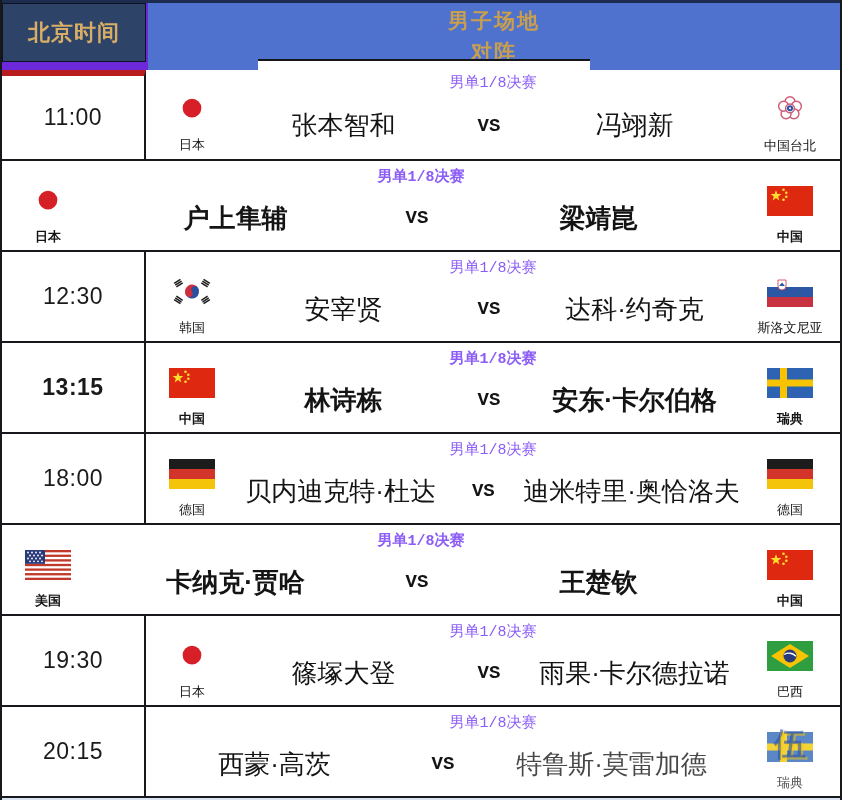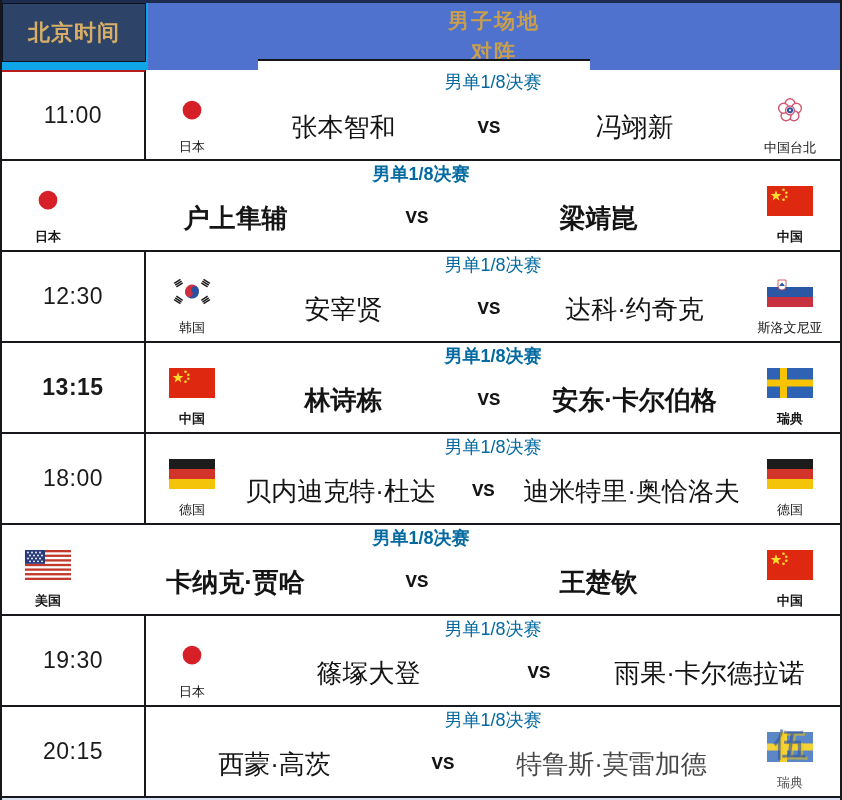--- a/index.html
+++ b/index.html
@@ -1,38 +1,38 @@
 <!DOCTYPE html>
 <html><head>
 <meta charset="utf-8">
 <style>
   html,body{margin:0;padding:0;background:#ffffff;}
   body{font-family:"Liberation Sans","DejaVu Sans",sans-serif;color:#17191d;}
   .table{position:relative;width:842px;height:800px;overflow:hidden;background:#fff;
          border-left:2px solid #16181c;border-right:2px solid #16181c;box-sizing:border-box;}
   
-  .hdr{position:relative;height:70px;background:#0ea5e9;border-top:3px solid #1c2b4e;box-sizing:border-box;display:flex;}
+  .hdr{position:relative;height:70px;background:#6d28d9;border-top:3px solid #1c2b4e;box-sizing:border-box;display:flex;}
   .hdr-left{width:142px;height:57px;margin-left:0;background:#2e4368;border:1px solid #0d1220;
             display:flex;align-items:center;justify-content:center;
             color:#d8ae66;font-size:22px;font-weight:bold;letter-spacing:1px;}
   .hdr-right{flex:1;height:67px;background:#4e72ce;margin-left:2px;
              display:flex;flex-direction:column;align-items:center;justify-content:center;
              color:#c99f4e;font-size:21px;font-weight:bold;line-height:1.45;letter-spacing:2px;}
   .notch{position:absolute;left:256px;top:59px;width:332px;height:12px;background:#ffffff;
          border-top:2px solid #14161a;box-sizing:border-box;z-index:3;}
   
   .row{height:91px;box-sizing:border-box;border-top:2px solid #16181c;display:flex;}
   .row.first{height:89px;border-top:none;}
-  .row.first .time-cell{border-top:2px solid #b91c1c;}
+  .row.first .time-cell{border-top:6px solid #b91c1c;}
   .time-cell{width:144px;box-sizing:border-box;border-right:2px solid #16181c;
              display:flex;align-items:center;justify-content:center;
              font-size:23px;color:#1a1a1a;letter-spacing:0.5px;}
   .match-cell{flex:1;display:flex;flex-direction:column;}
   .round{height:25px;display:flex;align-items:flex-end;justify-content:center;
-         font-size:18px;color:#0369a1;}
+         font-size:15px;color:#8b5cf6;font-family:Liberation Mono, monospace;}
   .match-line{flex:1;display:flex;align-items:stretch;}
   .flag-block{width:92px;display:flex;flex-direction:column;align-items:center;justify-content:center;padding-bottom:4px;gap:9px;}
   .flag-block.rightb{width:100px;}
   .flag{width:46px;height:30px;display:block;}
   .flag-tall{width:44px;height:33px;display:block;}
   .country{margin-top:3px;font-size:13px;color:#141414;}
   .player{flex:1;display:flex;align-items:center;justify-content:center;
           font-size:26px;color:#141414;white-space:nowrap;}
   .vs{width:80px;display:flex;align-items:center;justify-content:center;
       font-size:19px;color:#141414;font-weight:600;font-family:Liberation Mono, monospace;}
@@ -303,20 +303,29 @@
         <div class="flag-block">
           <svg class="flag" viewBox="0 0 46 32">
               <rect width="46" height="32" fill="#ffffff"></rect>
               <circle cx="23" cy="15" r="10" fill="#d61f26"></circle>
             </svg>
           <div class="country">日本</div>
         </div>
         <div class="player">篠塚大登</div>
         <div class="vs">VS</div>
         <div class="player">雨果·卡尔德拉诺</div>
+        <div class="flag-block rightb">
+          <svg class="flag" viewBox="0 0 46 30">
+            <rect width="46" height="30" fill="#2f9e41"></rect>
+            <polygon points="23,3 42,15 23,27 4,15" fill="#f8c301"></polygon>
+            <circle cx="23" cy="15" r="6.5" fill="#2a3b7c"></circle>
+            <path d="M17.2 13.5 a9 9 0 0 1 11.6 1.8" stroke="#ffffff" stroke-width="1.4" fill="none"></path>
+          </svg>
+          <div class="country">巴西</div>
+        </div>
       </div>
     </div>
   </div>
 
   <div class="row">
     <div class="time-cell">20:15</div>
     <div class="match-cell">
       <div class="round">男单1/8决赛</div>
       <div class="match-line">
         <div class="player">西蒙·高茨</div>

